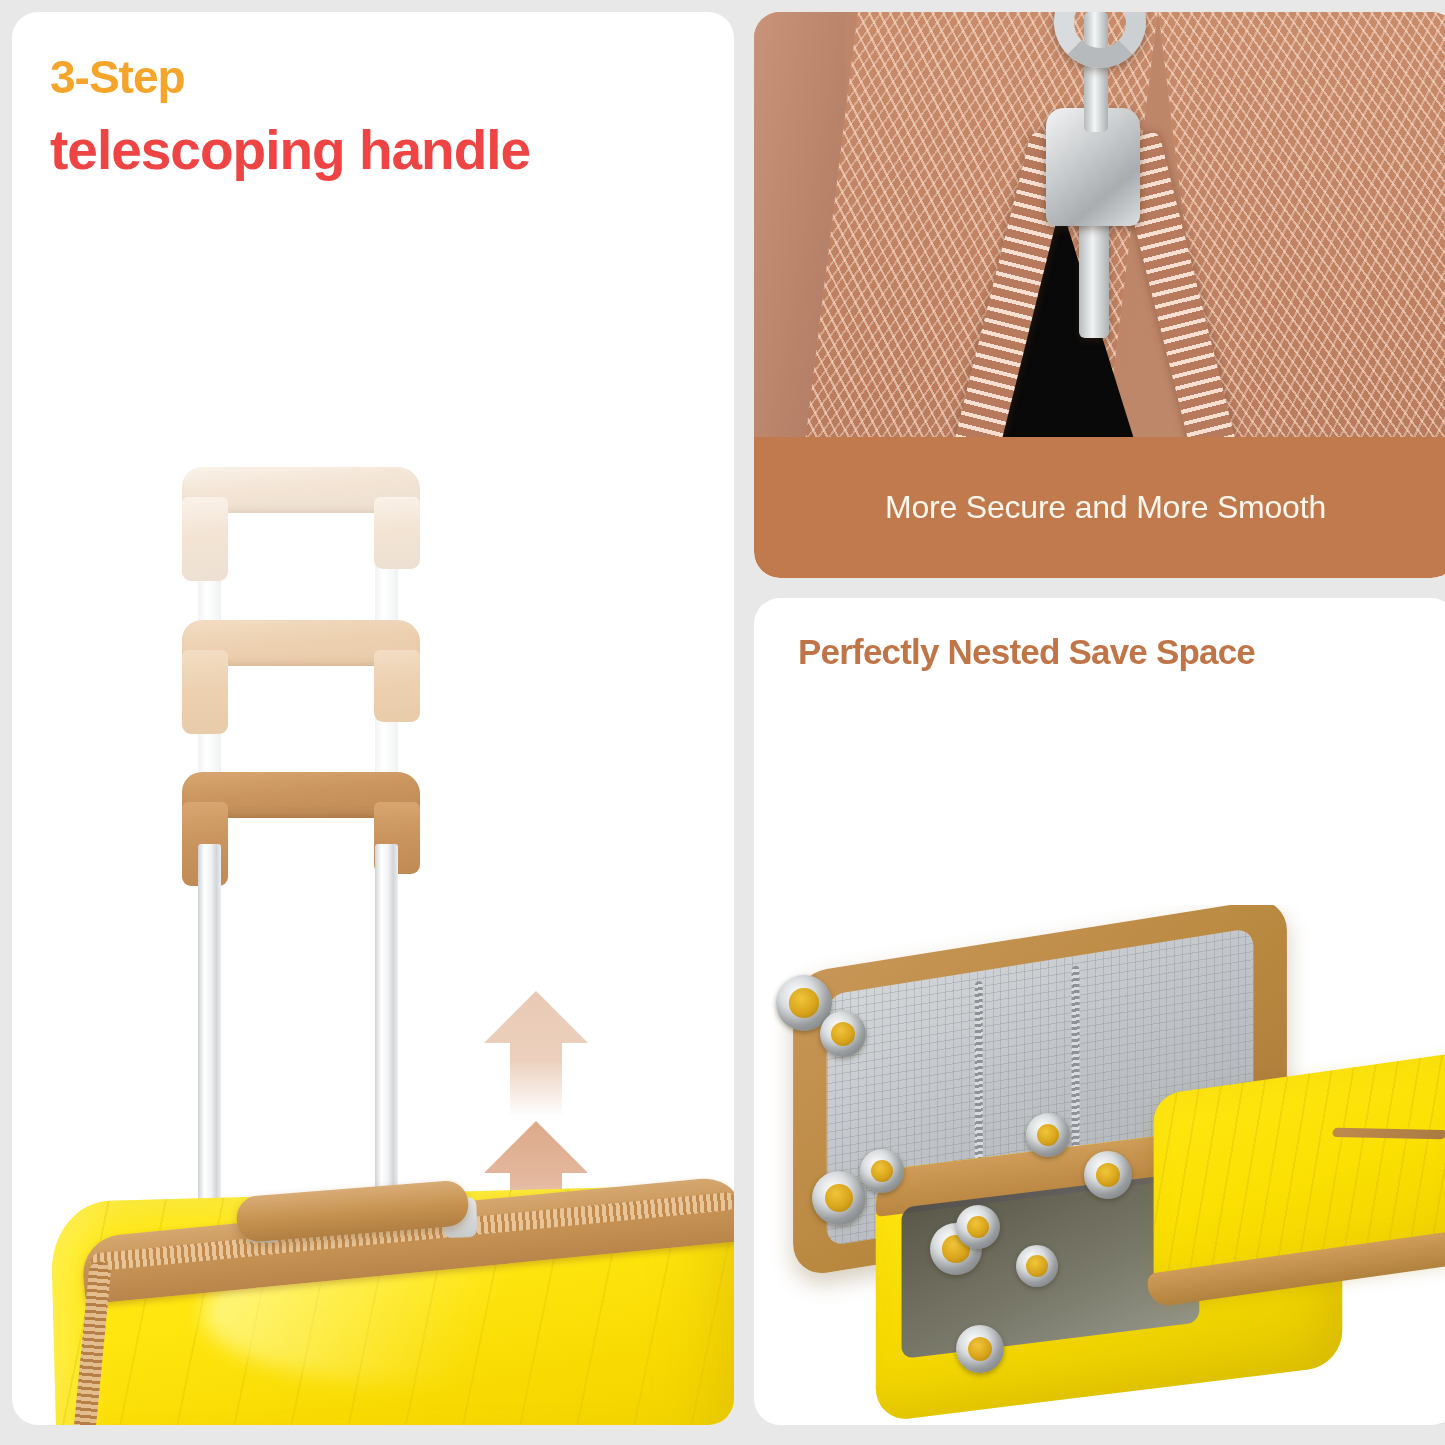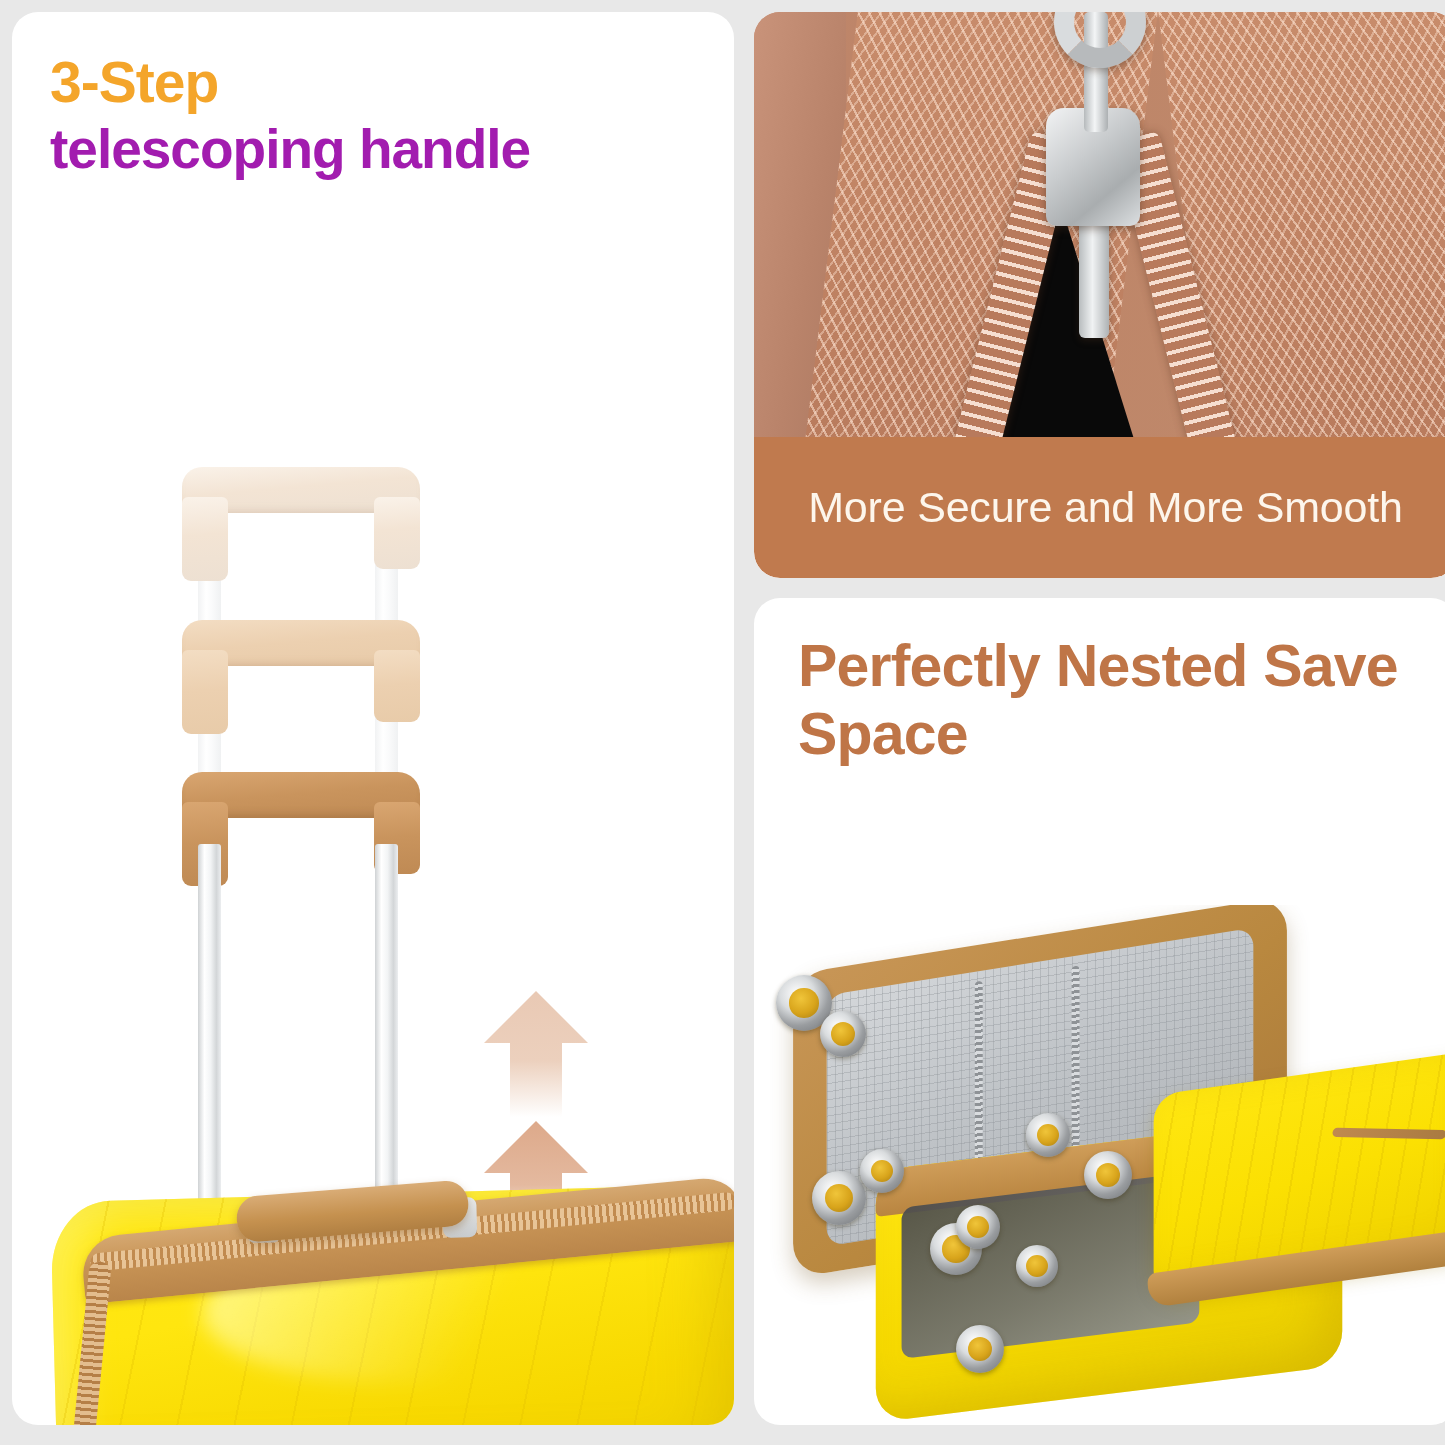--- a/index.html
+++ b/index.html
@@ -32,33 +32,33 @@
     overflow: hidden;
     position: relative;
   }
 
   
   .card-handle { width: 100%; height: 100%; }
 
   .headline { padding: 42px 0 0 38px; }
 
   .headline-line1 {
-    font-size: 57px;
+    font-size: 46px;
     font-weight: bold;
     color: #f4a52a;
     letter-spacing: -1px;
     line-height: 1.0;
   }
   .headline-line2 {
     font-size: 55px;
     font-weight: bold;
-    color: #a21caf;
+    color: #ef4444;
     letter-spacing: -1px;
     line-height: 1.18;
-    margin-top: 6px;
+    margin-top: 18px;
   }
 
   .body-copy {
     margin: 18px 0 0 38px;
     width: 600px;
     font-size: 31px;
     line-height: 1.60;
     color: #3b3b3b;
   }
 
@@ -316,36 +316,36 @@
     justify-content: center;
     row-gap: 2px;
   }
   .zip-cap-title {
     font-size: 37px;
     font-weight: bold;
     color: #fdf6ec;
     letter-spacing: -.3px;
   }
   .zip-cap-sub {
-    font-size: 43px;
+    font-size: 32px;
     color: #fdf6ec;
     letter-spacing: -.2px;
   }
 
   
   .card-nested {
     flex: 1 1 auto;
     position: relative;
   }
 
   .nested-head {
     padding: 34px 0 0 44px;
   }
   .nested-title {
-    font-size: 59px;
+    font-size: 35px;
     font-weight: bold;
     color: #bf7547;
     line-height: 1.16;
     letter-spacing: -.8px;
     width: 600px;
   }
   .nested-body {
     margin: 16px 0 0 44px;
     width: 590px;
     font-size: 30px;

